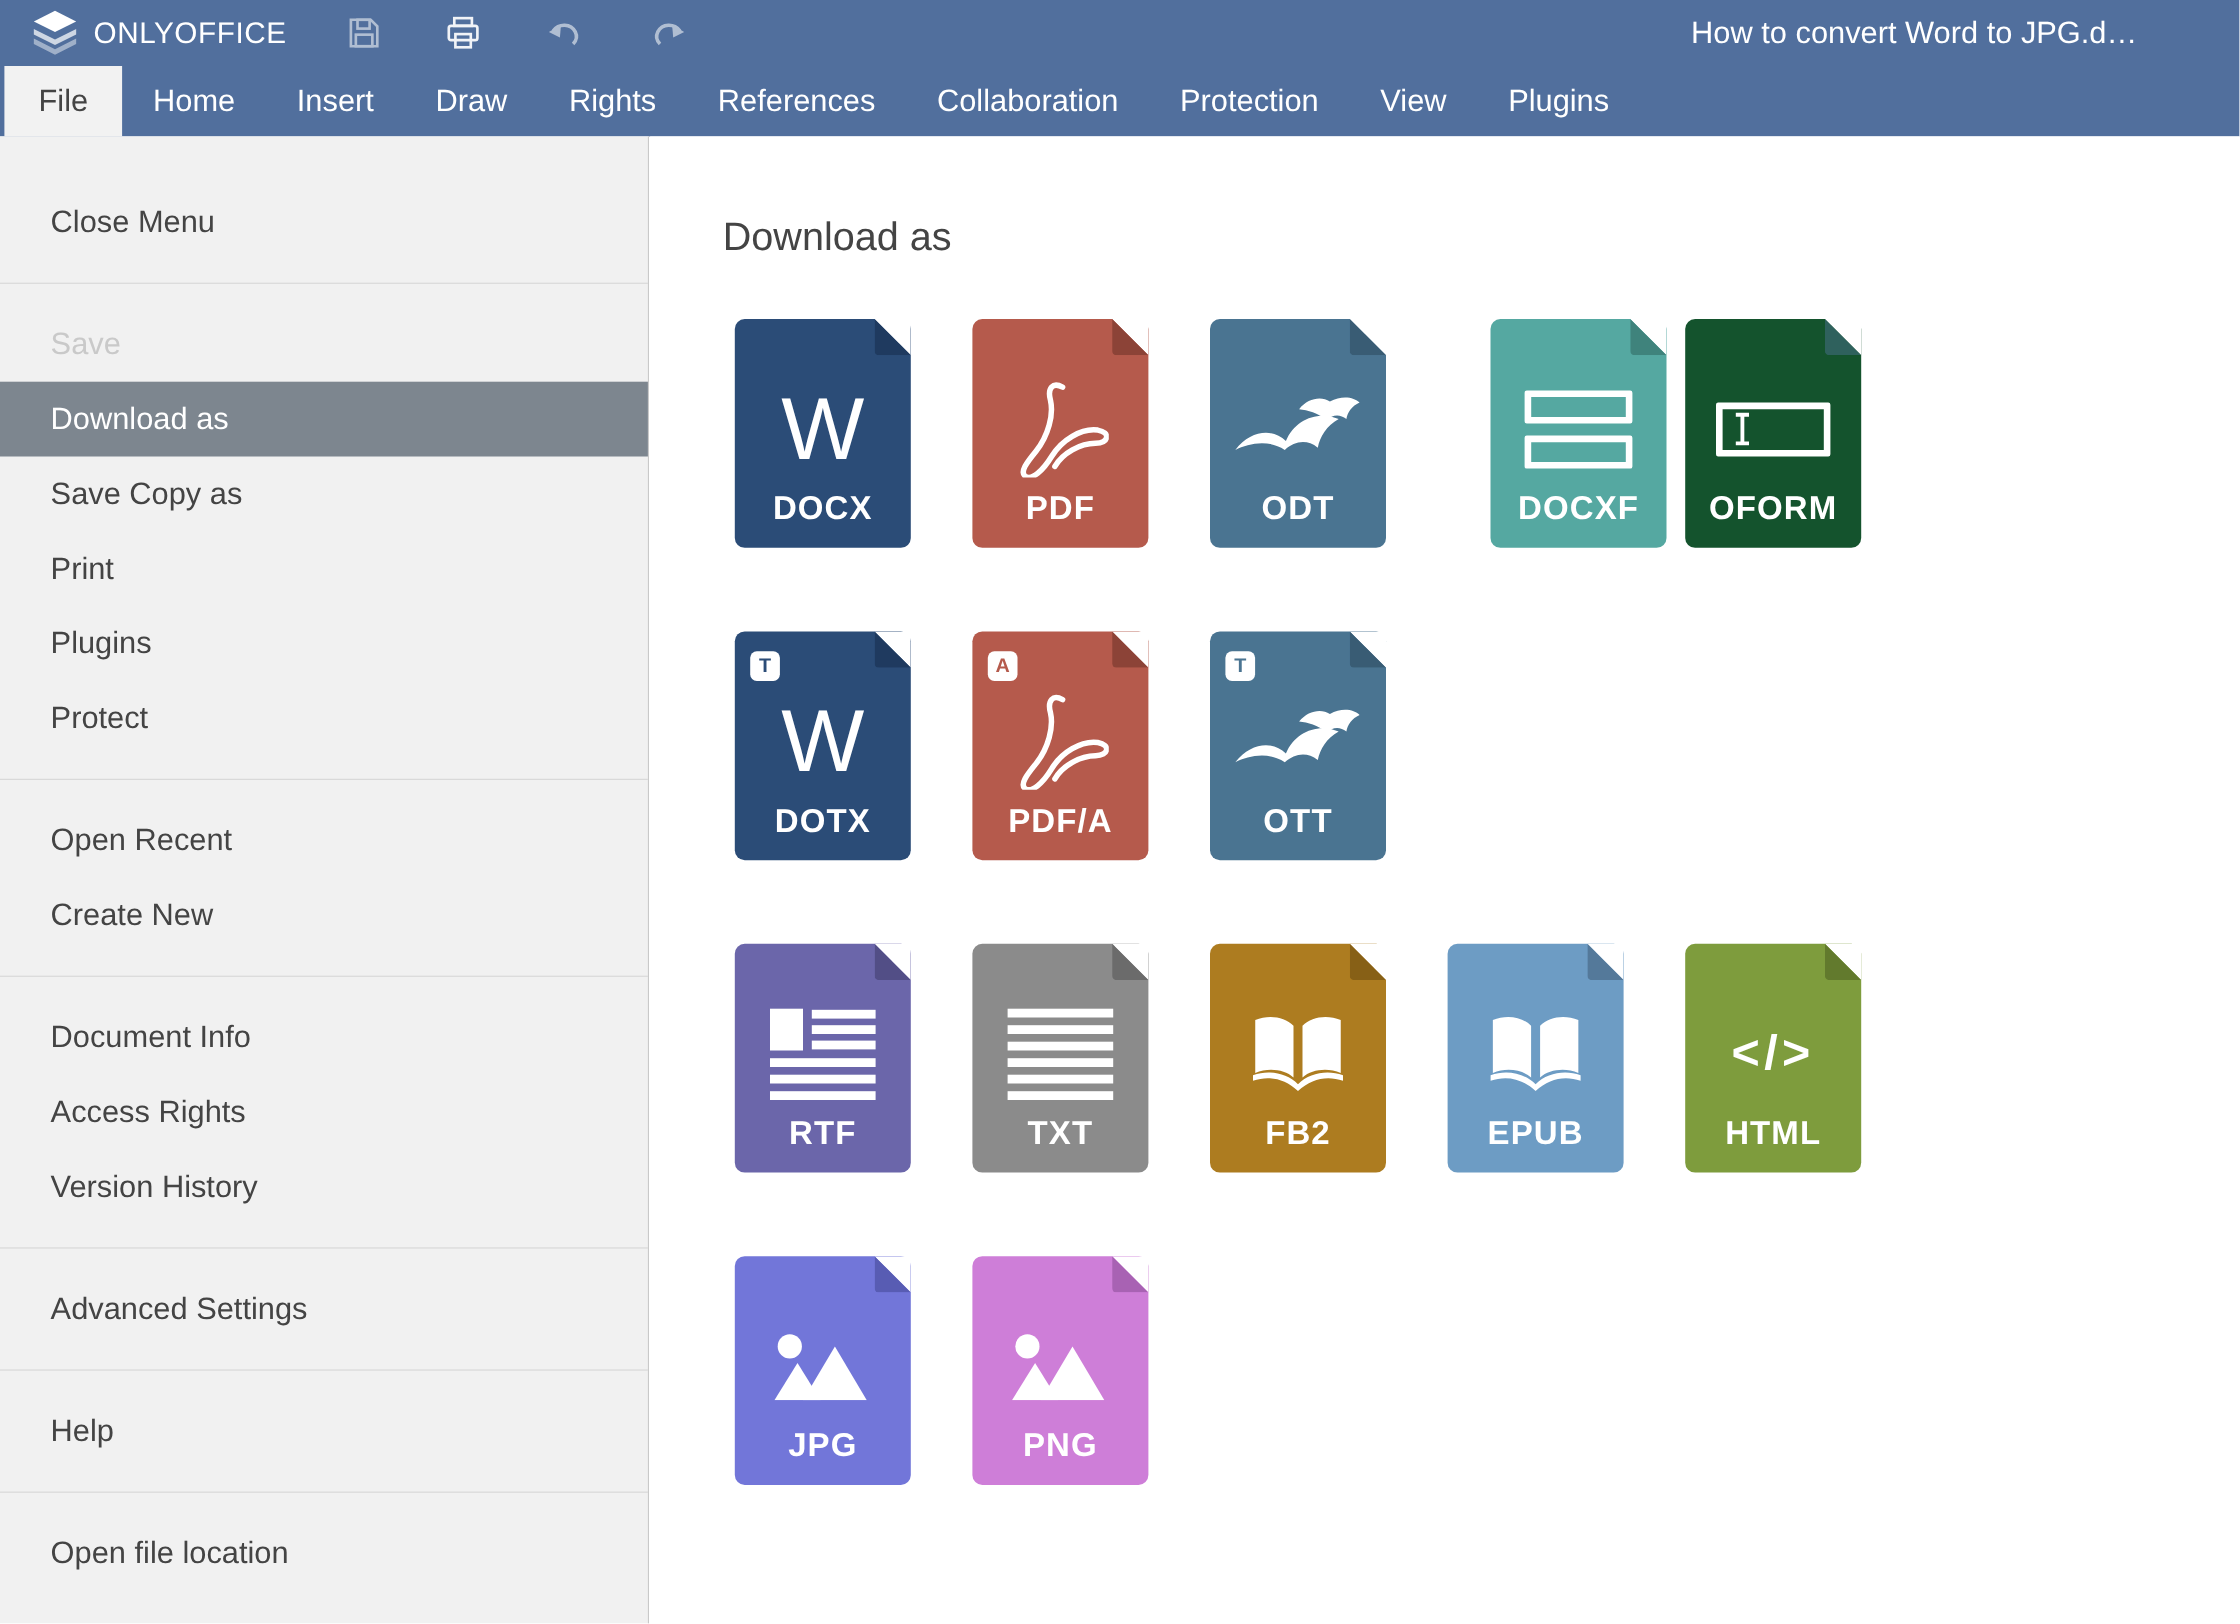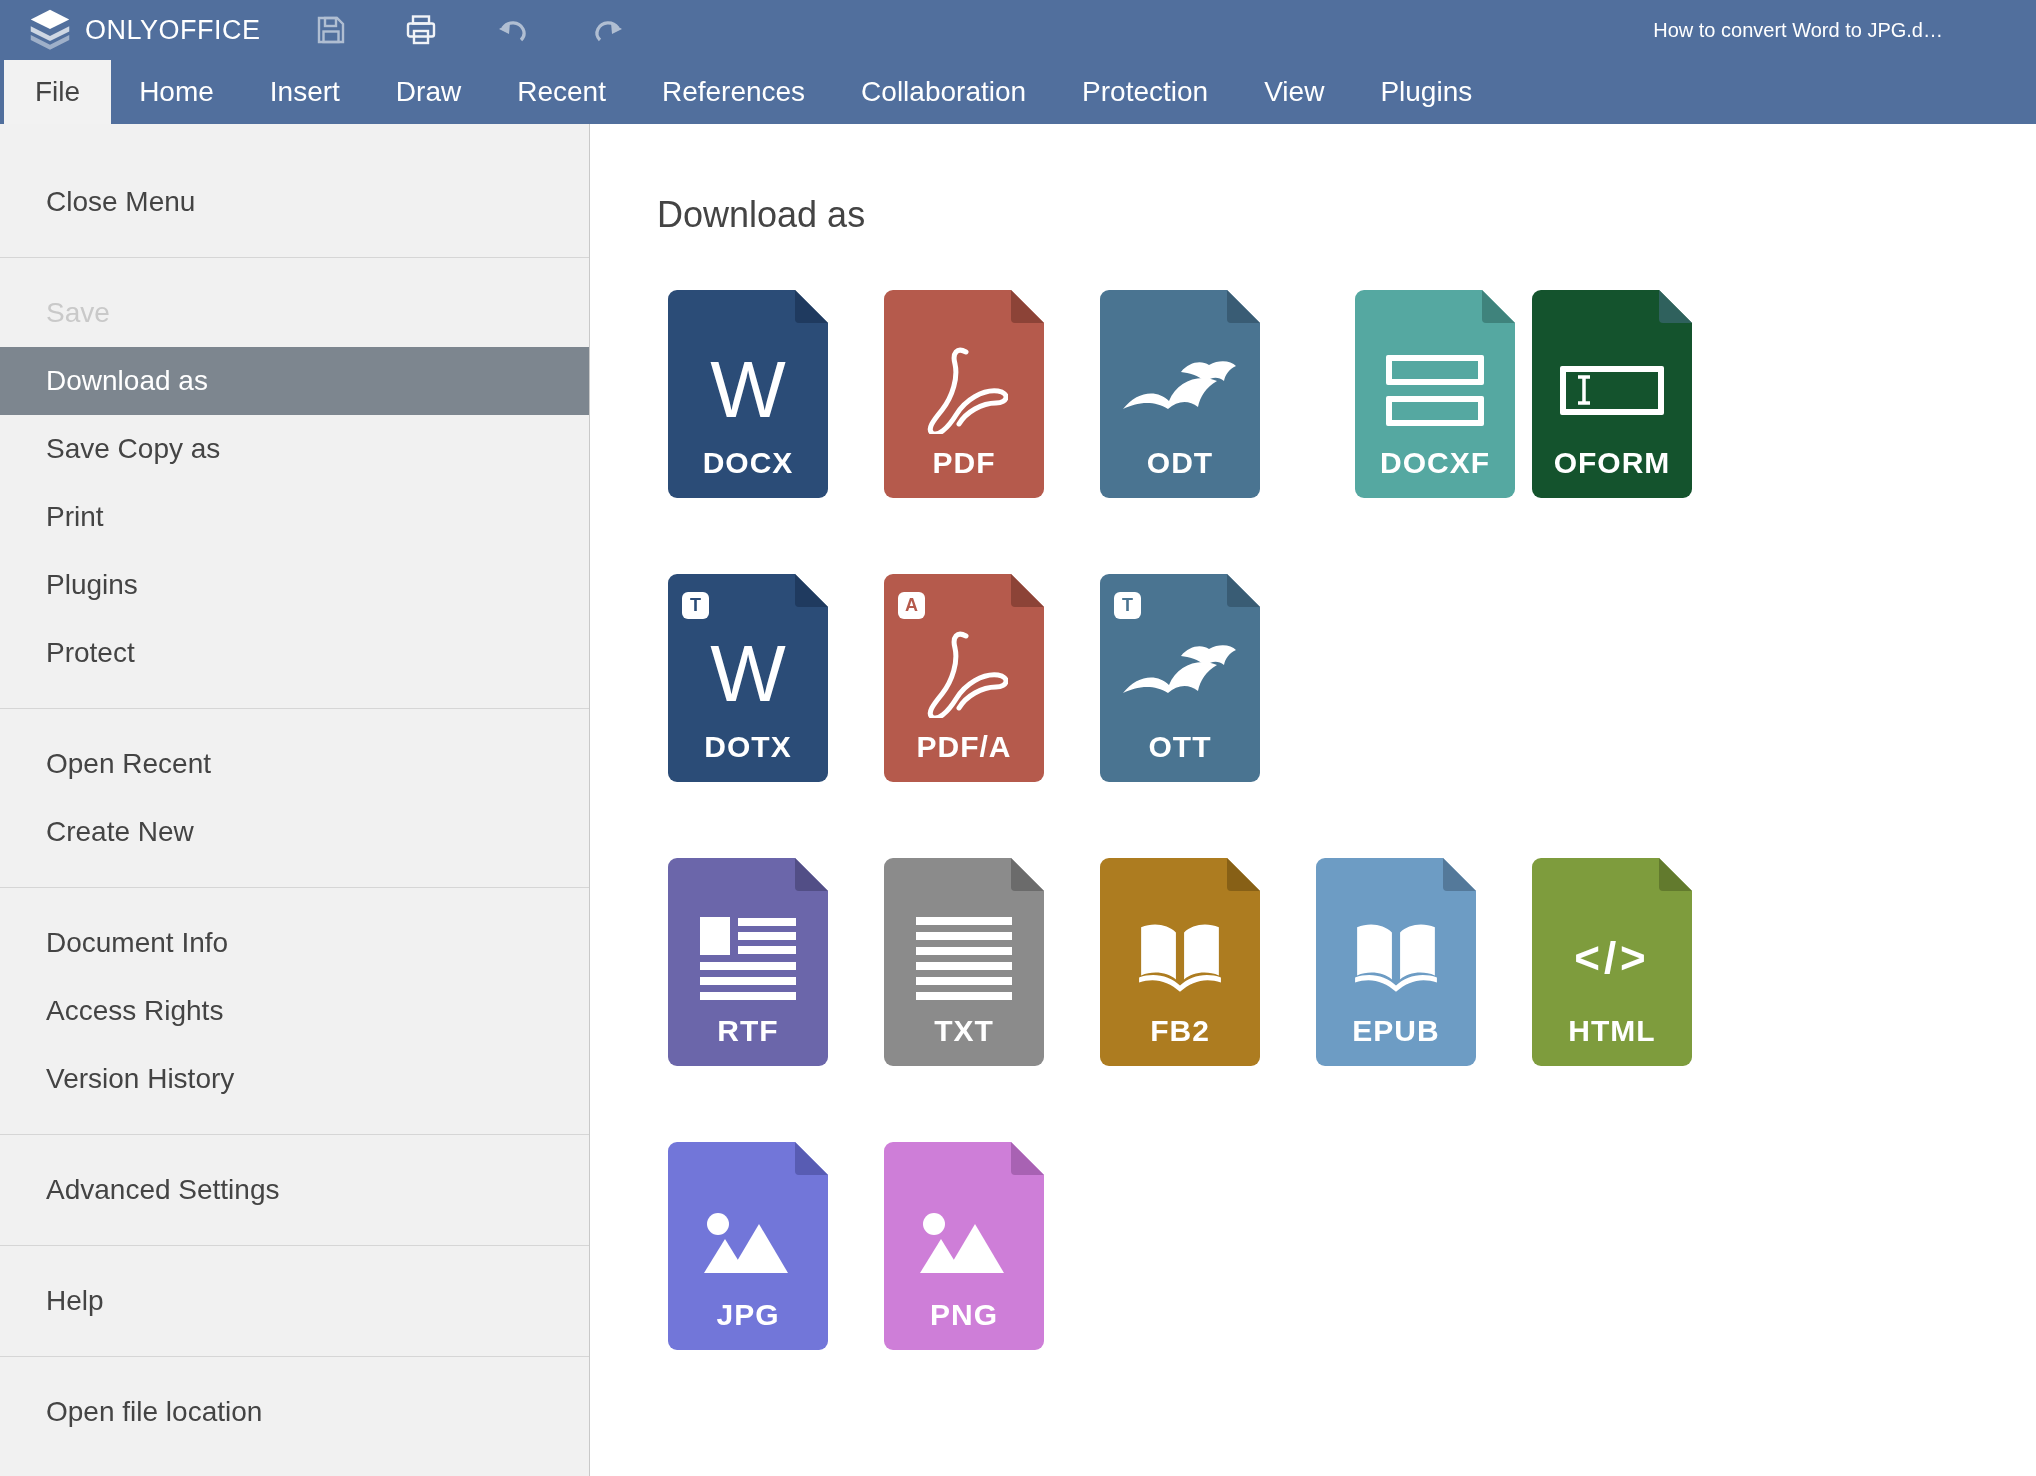--- a/index.html
+++ b/index.html
@@ -13,21 +13,21 @@
   .header { position:absolute; top:0; left:0; width:2036px; height:124px; background:#516f9d; }
   .topbar { position:absolute; top:0; left:0; right:0; height:60px; }
   .logo { position:absolute; left:28px; top:8px; display:flex; align-items:center; gap:13px; }
   .logo-text { color:#ffffff; font-weight:normal; font-size:27px; letter-spacing:0.5px; }
   .tb-icon { position:absolute; top:14px; width:32px; height:32px; }
   .tb-save  { left:315px; opacity:0.55; }
   .tb-print { left:405px; opacity:0.92; }
   .tb-undo  { left:497px; opacity:0.55; }
   .tb-redo  { left:592px; opacity:0.55; }
   .doc-title { position:absolute; top:0; right:93px; height:60px; line-height:60px;
-    color:#ffffff; font-size:20px; white-space:nowrap; }
+    color:#ffffff; font-size:28px; white-space:nowrap; }
 
   
   .tabbar { position:absolute; top:60px; left:0; right:0; height:64px; display:flex; align-items:flex-end; }
   .tab { color:#ffffff; font-size:28px; line-height:64px; padding:0 28px; white-space:nowrap; cursor:default; }
   .tab.active { background:#f2f2f2; color:#444444; padding:0 31px; margin-left:4px; }
 
   
   .sidebar { position:absolute; top:124px; left:0; width:590px; height:1352px;
     background:#f1f1f1; border-right:1px solid #c9c9c9; box-sizing:border-box; padding-top:44px; }
   .menu-item { height:68px; line-height:68px; padding-left:46px; font-size:28px; color:#444444; cursor:default; white-space:nowrap; }
@@ -108,21 +108,21 @@
     </svg>
 
     <div class="doc-title">How to convert Word to JPG.d…</div>
   </div>
 
   <div class="tabbar">
     <div class="tab active">File</div>
     <div class="tab">Home</div>
     <div class="tab">Insert</div>
     <div class="tab">Draw</div>
-    <div class="tab">Recent</div>
+    <div class="tab">Rights</div>
     <div class="tab">References</div>
     <div class="tab">Collaboration</div>
     <div class="tab">Protection</div>
     <div class="tab">View</div>
     <div class="tab">Plugins</div>
   </div>
 </div>
 
 <div class="sidebar">
   <div class="menu-item">Close Menu</div>

